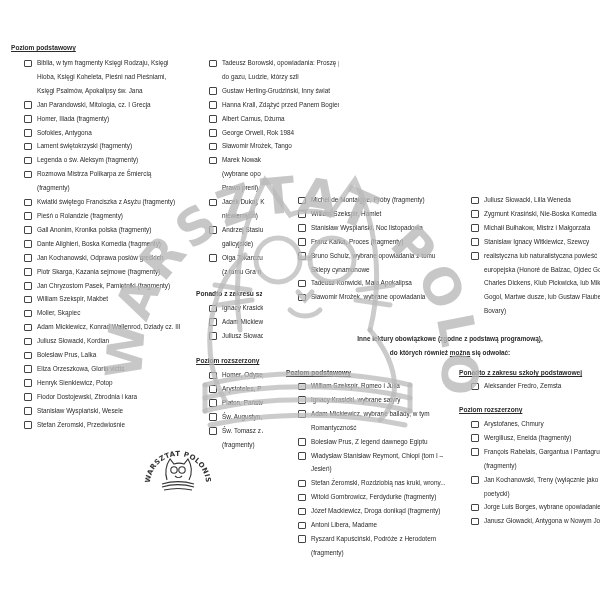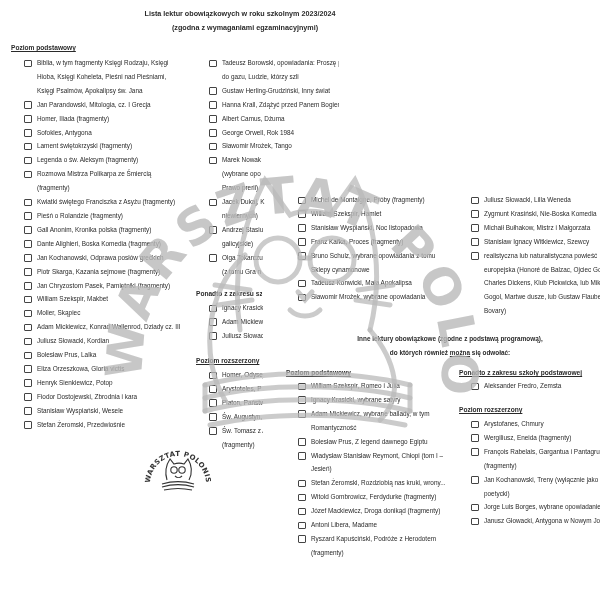--- a/index.html
+++ b/index.html
@@ -35,24 +35,20 @@
 
     .watermark { position: absolute; left: 0; top: 0; width: 600px; height: 600px; pointer-events: none; }
 
     .logo { position: absolute; left: 142px; top: 440px; width: 72px; height: 60px; }
   </style>
 </head>
 <body>
 
 <div class="page">
 
-  <div class="title-block">
-    <div class="line line1">Lista lektur obowiązkowych w roku szkolnym 2023/2024</div>
-    <div class="line line2">(zgodna z wymaganiami egzaminacyjnymi)</div>
-  </div>
 
   <div class="section-heading" style="left:11px; top:44px;">Poziom podstawowy</div>
   <div class="list" style="left:24px; top:56px; width:180px;" id="col1">
       <div class="item">
         <span class="cb"></span>
         <span class="txt" style="white-space: nowrap;">Biblia, w tym fragmenty Księgi Rodzaju, Księgi</span>
       </div>
       <div class="item">
         <span class="txt" style="white-space: nowrap;">Hioba, Księgi Koheleta, Pieśni nad Pieśniami,</span>
       </div>

